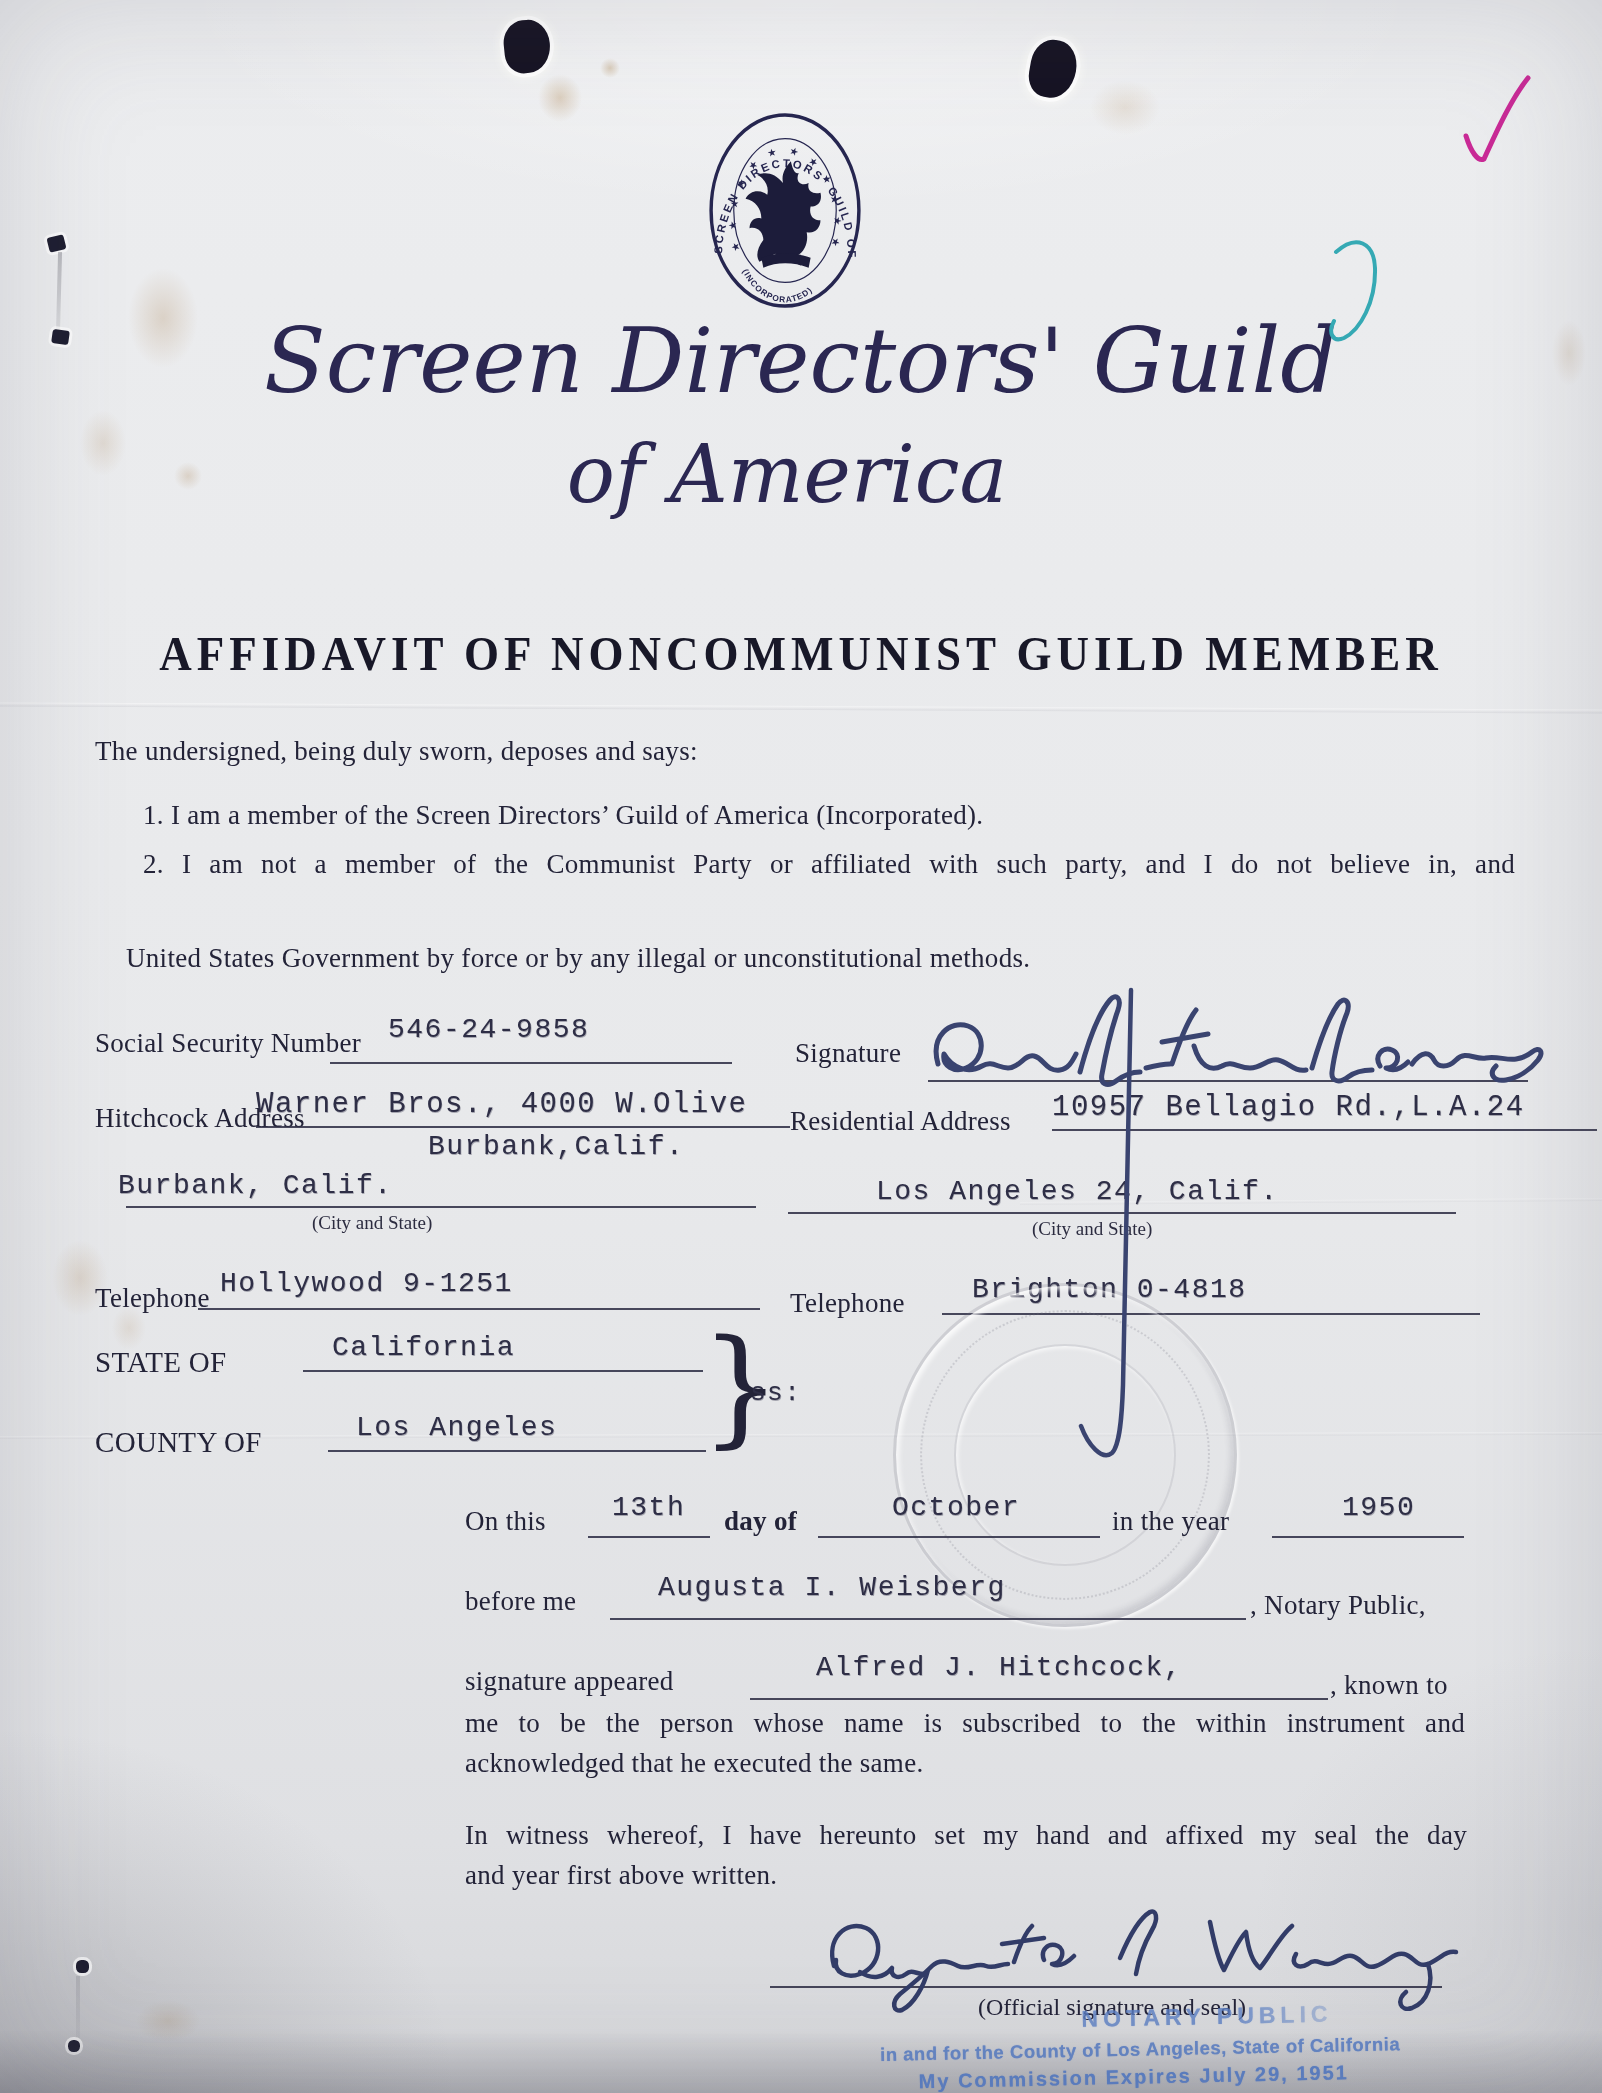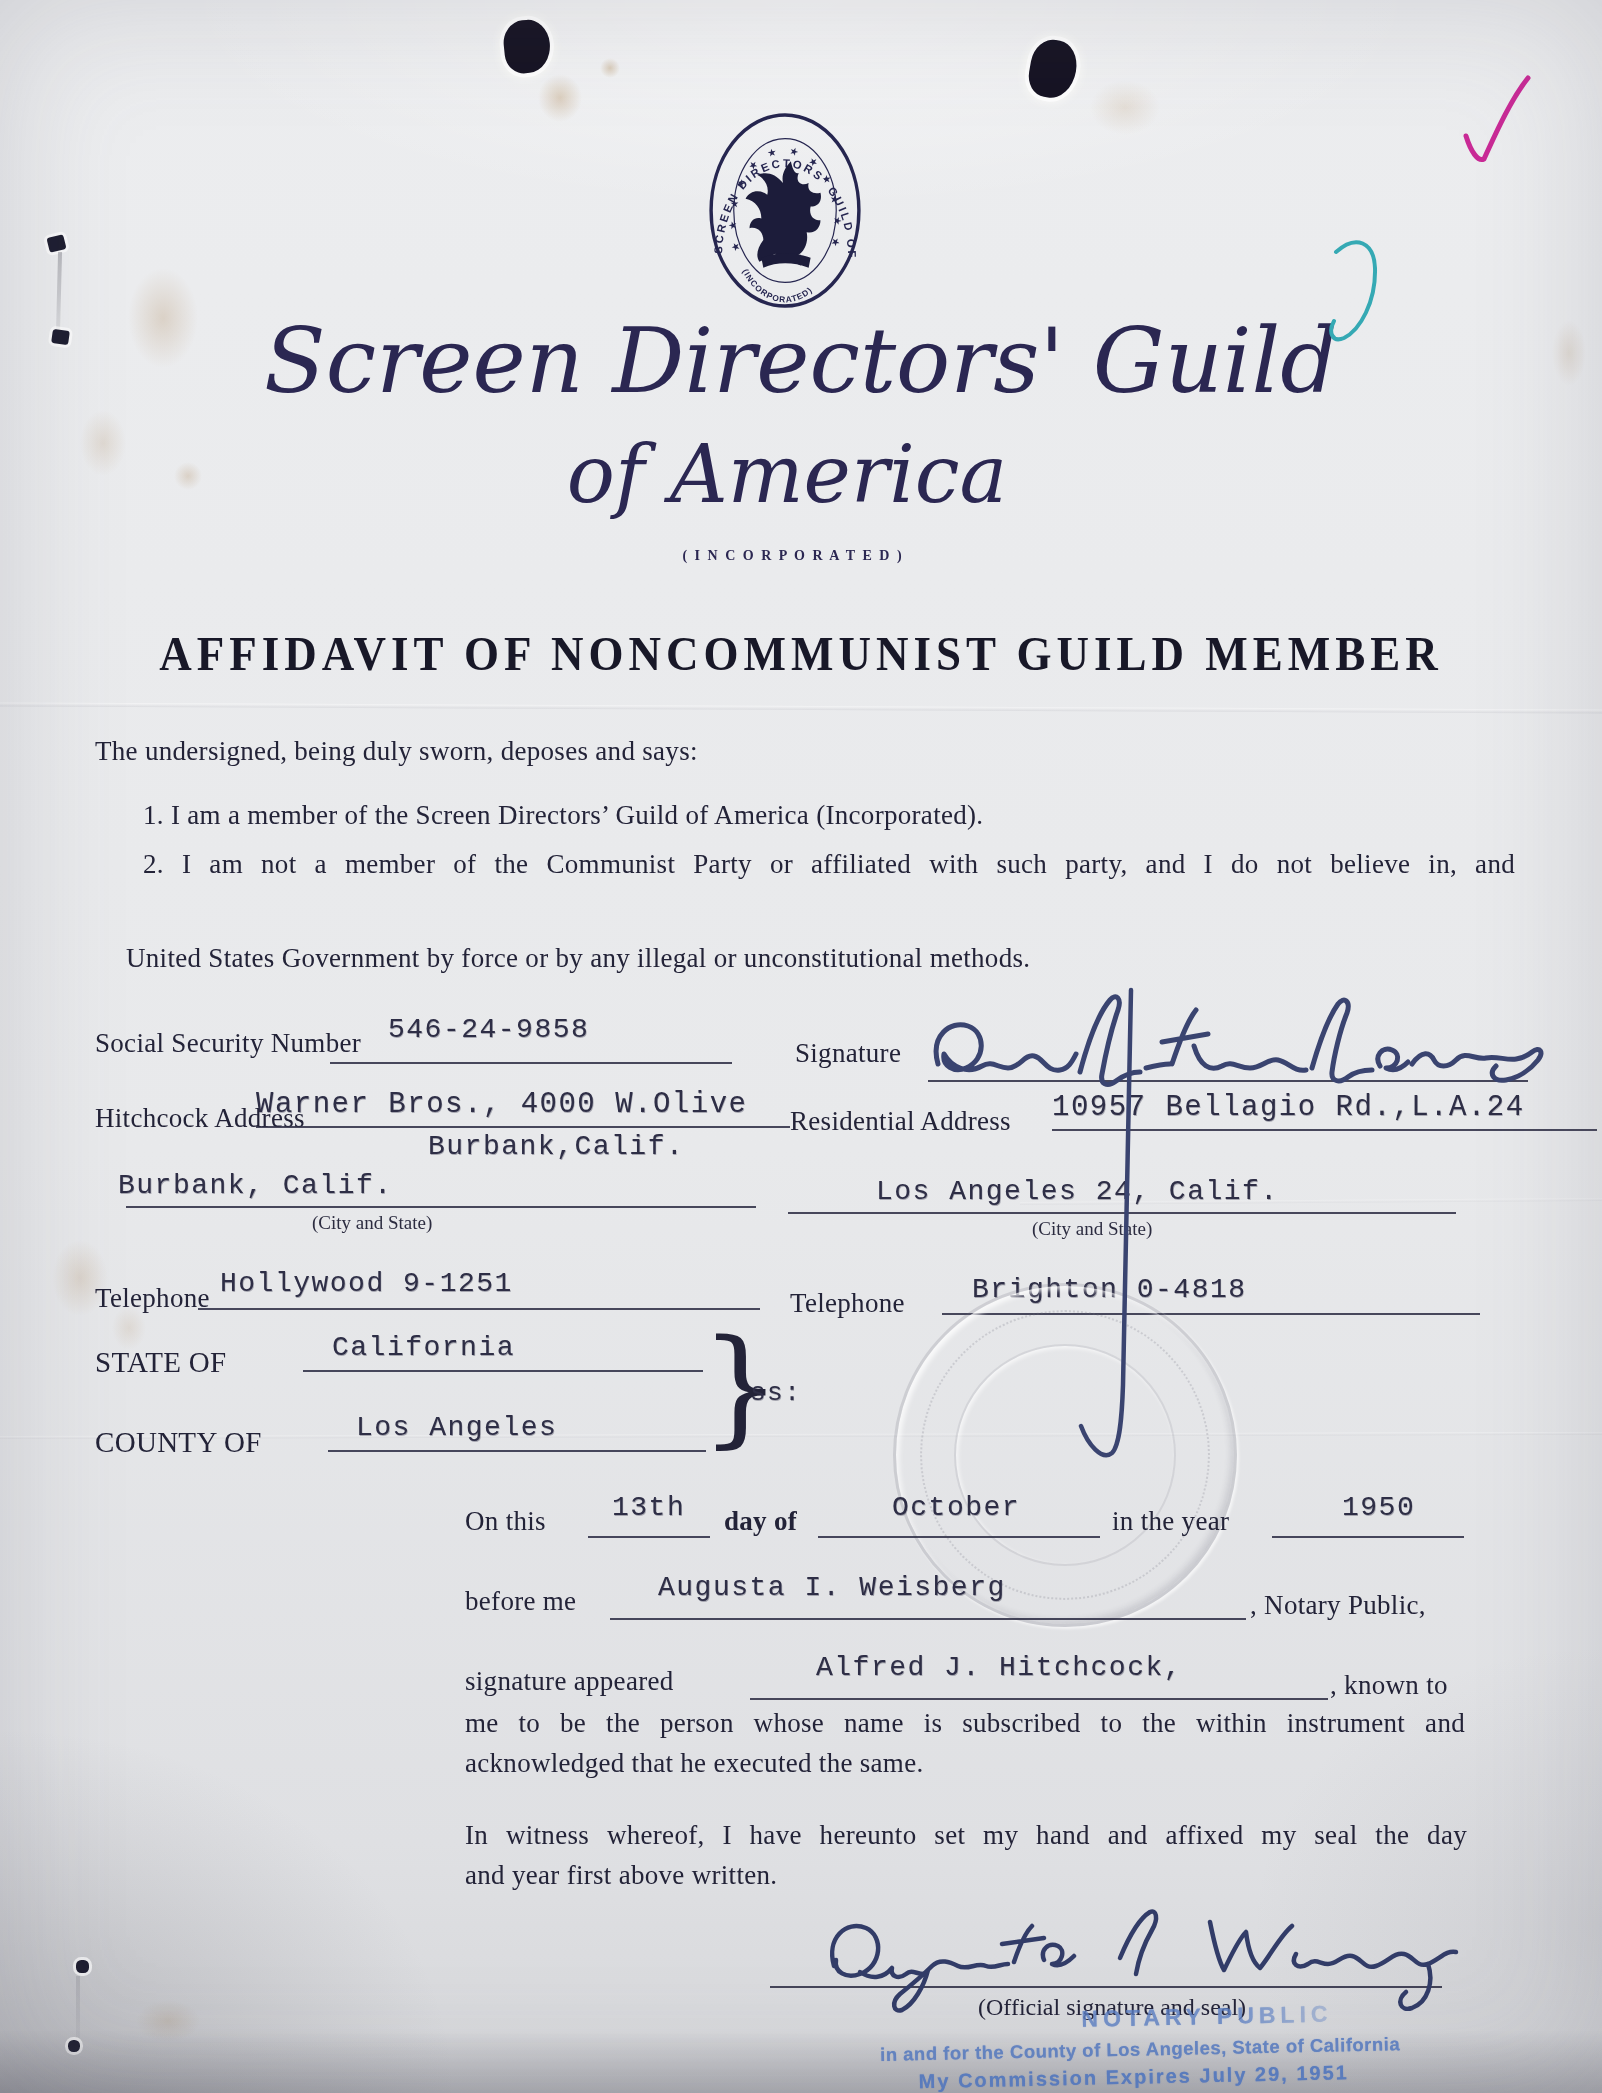--- a/index.html
+++ b/index.html
@@ -91,21 +91,20 @@
     <text font-size="8.5" letter-spacing="1"><textPath href="#ringBottom" startOffset="6">(INCORPORATED)</textPath></text>
     <text font-size="9" letter-spacing="13"><textPath href="#starsArc">★★★★★★★★★★★★</textPath></text>
     <g fill="#1c1c3a">
       <path d="M86,52 C80,58 76,66 78,74 C70,64 60,62 52,66 C60,70 64,78 62,86 C54,80 44,82 40,90 C50,92 56,100 56,110 C50,108 44,112 44,120 C52,118 58,124 58,132 C52,140 50,148 54,154 L70,146 C74,152 80,154 86,152 L96,158 L92,148 C100,144 104,134 102,124 C110,126 116,120 116,112 C108,112 104,106 106,98 C114,98 118,92 116,84 C108,86 102,82 104,74 C96,78 90,72 94,64 C90,66 87,58 86,52 Z"></path>
       <path d="M56,150 C72,144 90,144 106,150 L104,160 C88,154 72,154 58,160 Z"></path>
     </g>
   </svg>
 
   <div class="abs script" style="top:308px;left:0;font-size:90px;">Screen Directors' Guild</div>
   <div class="abs script" style="top:428px;left:-14px;font-size:80px;">of America</div>
-  <div class="abs" style="top:548px;left:0;width:1586px;text-align:center;font-size:14px;letter-spacing:2px;color:#2b2752;font-weight:700;">( I N C O R P O R A T E D )</div>
 
   <div class="abs title" style="top:628px;left:0;">AFFIDAVIT OF NONCOMMUNIST GUILD MEMBER</div>
   <div class="abs serif" style="left:95px;top:736px;">The undersigned, being duly sworn, deposes and says:</div>
   <div class="abs serif" style="left:143px;top:793px;margin-top:7px;">1.  I am a member of the Screen Directors’ Guild of America (Incorporated).</div>
   <div class="abs serif just" style="left:143px;top:849px;width:1372px;">2.  I am not a member of the Communist Party or affiliated with such party, and I do not believe in, and</div>
   <div class="abs serif" style="left:126px;top:943px;">United States Government by force or by any illegal or unconstitutional methods.</div>
 
   <div class="abs serif" style="left:95px;top:1028px;">Social Security Number</div>
   <div class="uline" style="left:330px;top:1062px;width:402px;"></div>
   <div class="abs typed" style="left:388px;top:1014px;">546-24-9858</div>

